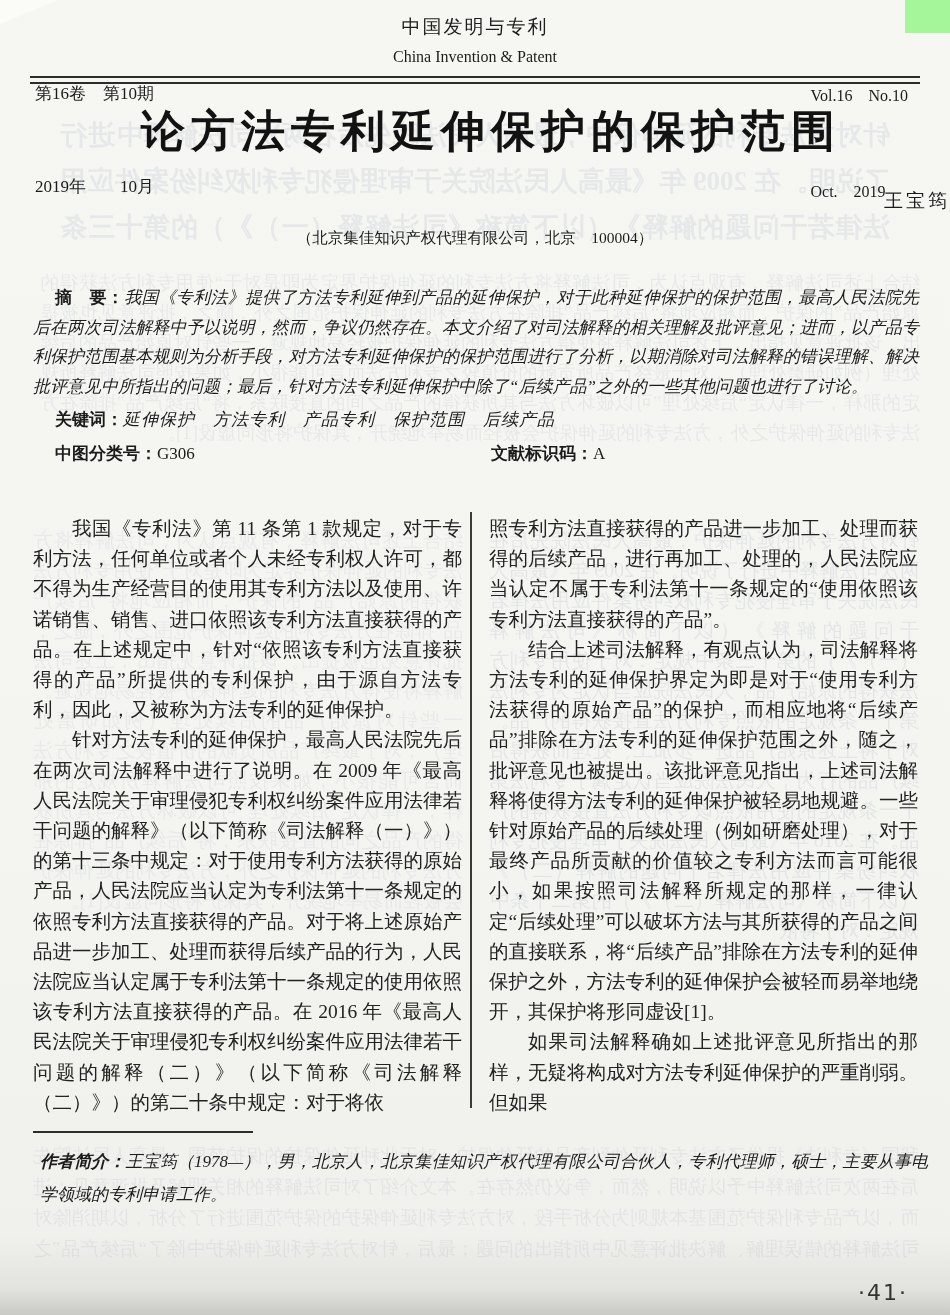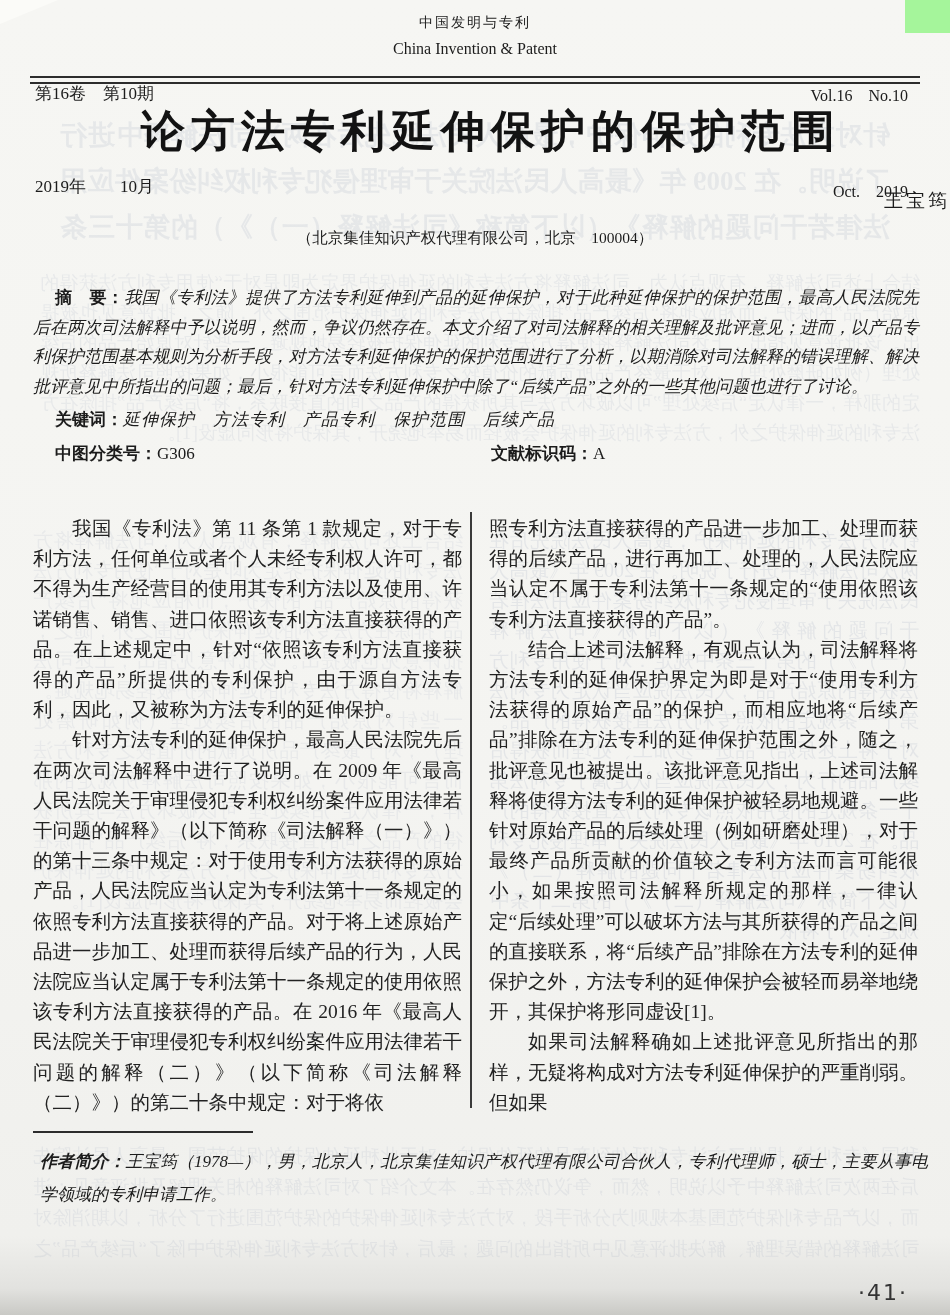--- a/index.html
+++ b/index.html
@@ -23,23 +23,23 @@
   .bleed-a{top:112px;left:60px;width:830px;height:140px;font-size:27px;font-weight:bold;line-height:46px;opacity:.10;}
   .bleed-e{top:268px;left:40px;width:880px;height:190px;font-size:19px;line-height:30px;opacity:.09;}
   .bleed-b{top:525px;left:489px;width:430px;height:585px;font-size:20px;line-height:30px;opacity:.11;}
   .bleed-c{top:525px;left:33px;width:430px;height:585px;font-size:20px;line-height:30px;opacity:.08;}
   .bleed-d{top:1140px;left:33px;width:886px;height:120px;font-size:19px;line-height:31px;opacity:.09;}
   
   .content{position:relative;z-index:2;}
   .hdr{position:absolute;top:0;left:0;width:100%;}
   .hdr-left{position:absolute;left:35px;top:16px;font-size:17px;line-height:31px;white-space:pre;}
   .hdr-center{position:absolute;left:0;width:100%;top:14px;text-align:center;}
-  .hdr-center .cn{font-size:14px;letter-spacing:2px;}
+  .hdr-center .cn{font-size:19px;letter-spacing:2px;}
   .hdr-center .en{font-size:16px;margin-top:8px;}
-  .hdr-right{position:absolute;right:42px;top:16px;font-size:16px;line-height:32px;text-align:right;white-space:pre;}
+  .hdr-right{position:absolute;right:42px;top:16px;font-size:16px;line-height:32px;text-align:left;white-space:pre;}
   .green-tab{position:absolute;top:0;right:0;width:45px;height:33px;background:#a5f59b;}
   .double-rule{position:absolute;left:30px;top:76px;width:890px;height:4px;
     border-top:2px solid #2c2c2c;border-bottom:2px solid #2c2c2c;}
   
   .title{position:absolute;top:102px;left:16px;width:100%;text-align:center;
     font-size:44px;font-weight:bold;letter-spacing:6px;color:#121212;}
   .author{position:absolute;top:188px;left:0;width:100%;text-align:right;font-size:19px;letter-spacing:3px;}
   .affiliation{position:absolute;top:228px;left:0;width:100%;text-align:center;font-size:15.5px;}
   
   .meta{position:absolute;left:33px;top:283px;width:886px;}

